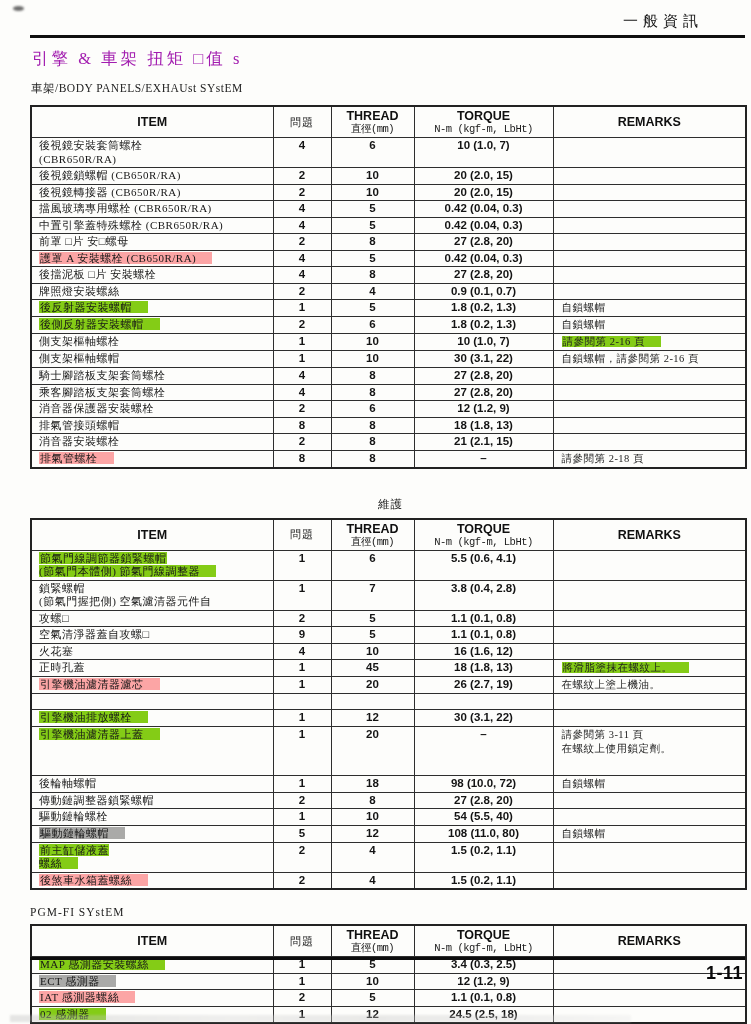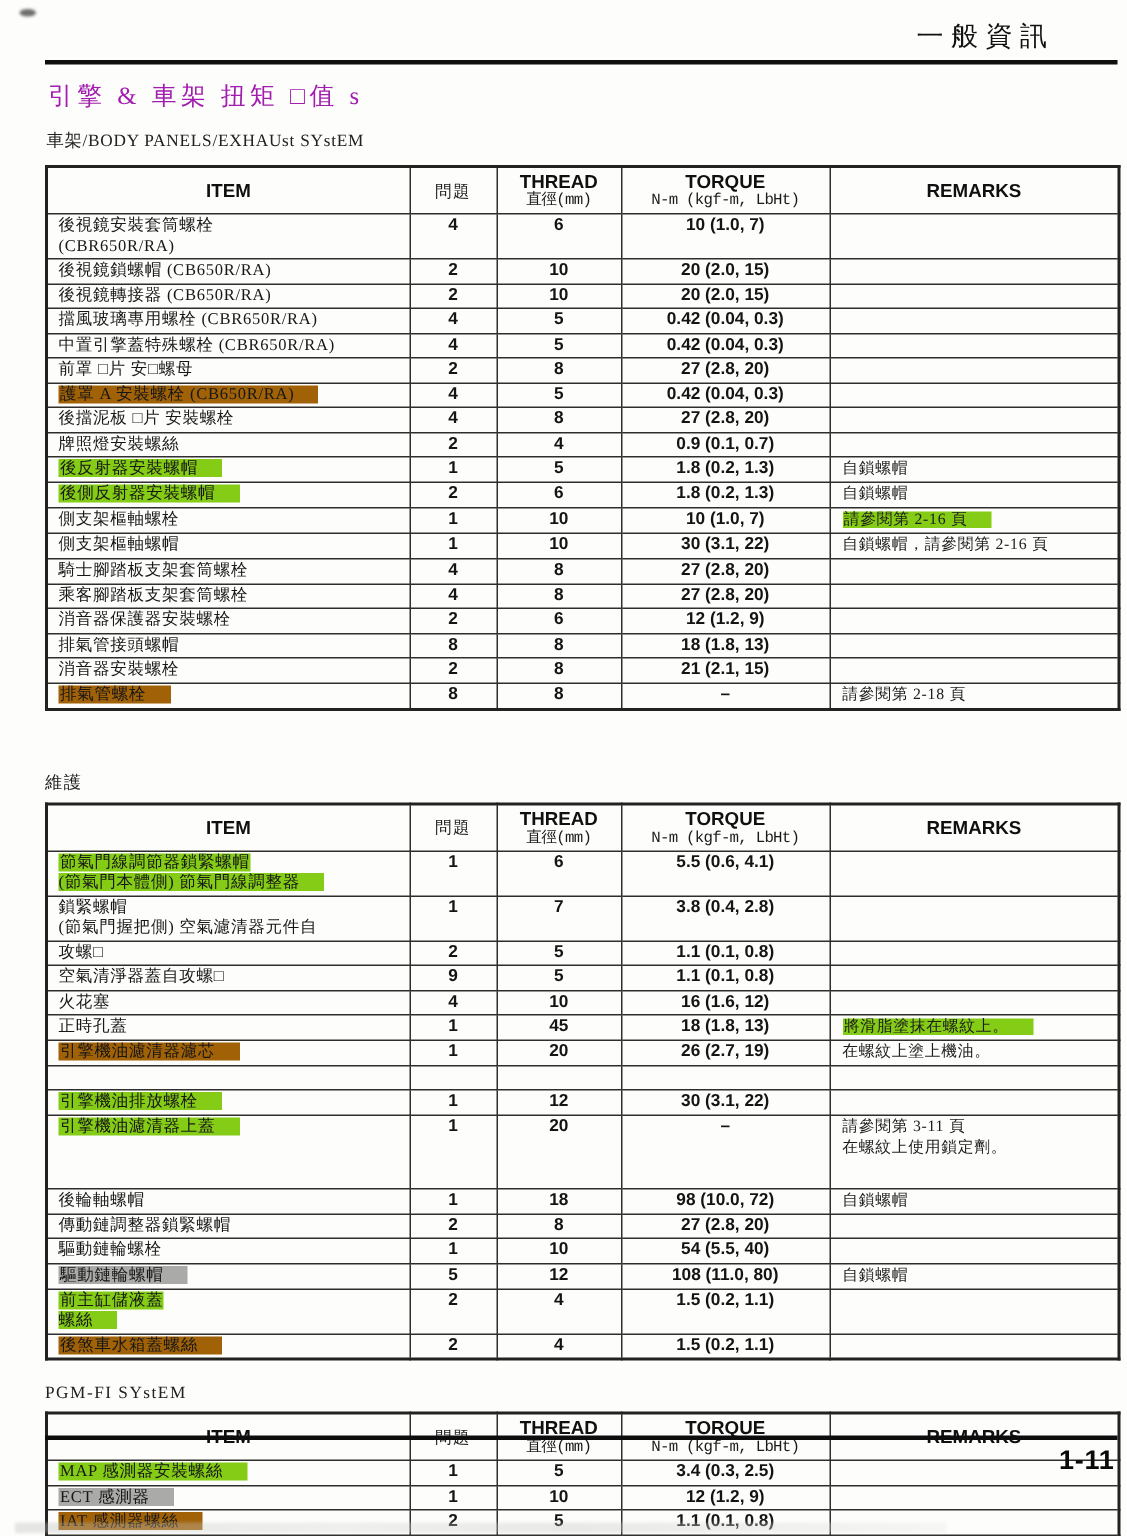--- a/index.html
+++ b/index.html
@@ -13,39 +13,39 @@
   .smudge{
     position:absolute;left:13px;top:6px;width:11px;height:5px;
     background:#4a4a4a;border-radius:50%;filter:blur(1px);opacity:.8;
   }
   .page-header{
     position:relative;
     padding:12px 48px 0 30px;
     text-align:right;
   }
   .header-right{
-    font-size:18px;letter-spacing:5px;color:#111;font-family:Liberation Mono, monospace;
+    font-size:15px;letter-spacing:5px;color:#111;font-family:Liberation Mono, monospace;
   }
   .top-rule{
     margin:4px 6px 0 30px;
     height:3px;background:#0f0f0f;
   }
   .doc-title{
     margin:10px 0 0 32px;
     font-size:16.5px;letter-spacing:3px;color:#a21caf;
   }
   .doc-subtitle{
     margin:11px 0 9px 31px;
     font-size:11.5px;letter-spacing:.5px;color:#222;
   }
   .section-label{
     margin:0 0 6px 30px;
     font-size:11.5px;letter-spacing:1px;color:#222;
   }
-  .gap-t2{margin-top:40px;}
+  .gap-t2{margin-top:28px;text-align:center;}
   .gap-t3{margin-top:16px;}
   .tbl-wrap{margin-left:30px;}
   table{
     border-collapse:collapse;table-layout:fixed;width:715px;
     border:2px solid #222;
   }
   col.c-item{width:242px;}
   col.c-qty{width:58px;}
   col.c-thread{width:83px;}
   col.c-torque{width:139px;}
@@ -73,21 +73,21 @@
   }
   td.rem{
     font-size:10.5px;line-height:14px;
     padding:1px 2px 1px 8px;vertical-align:top;
     white-space:pre-line;letter-spacing:.5px;color:#1d1d1d;
   }
   tr.spacer td{height:13px;}
   tr.tall td{height:46px;}
   .hl{padding:0 16px 0 1px;}
   .hl-light{background:#84cc16;}
-  .hl-medium{background:#a16207;}
+  .hl-medium{background:#fca5a5;}
   .hl-dark{background:#aaaaa8;}
   .footer{
     position:absolute;left:30px;right:6px;top:957px;
   }
   .bottom-rule{height:3px;background:#0d0d0d;}
   .page-number{
     text-align:right;
     font-family:"Liberation Sans","DejaVu Sans",sans-serif;
     font-weight:bold;font-size:18px;letter-spacing:.5px;
     margin-top:3px;color:#0a0a0a;padding-right:2px;

